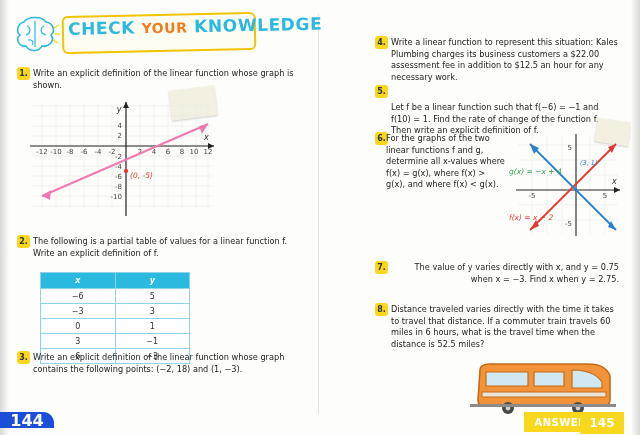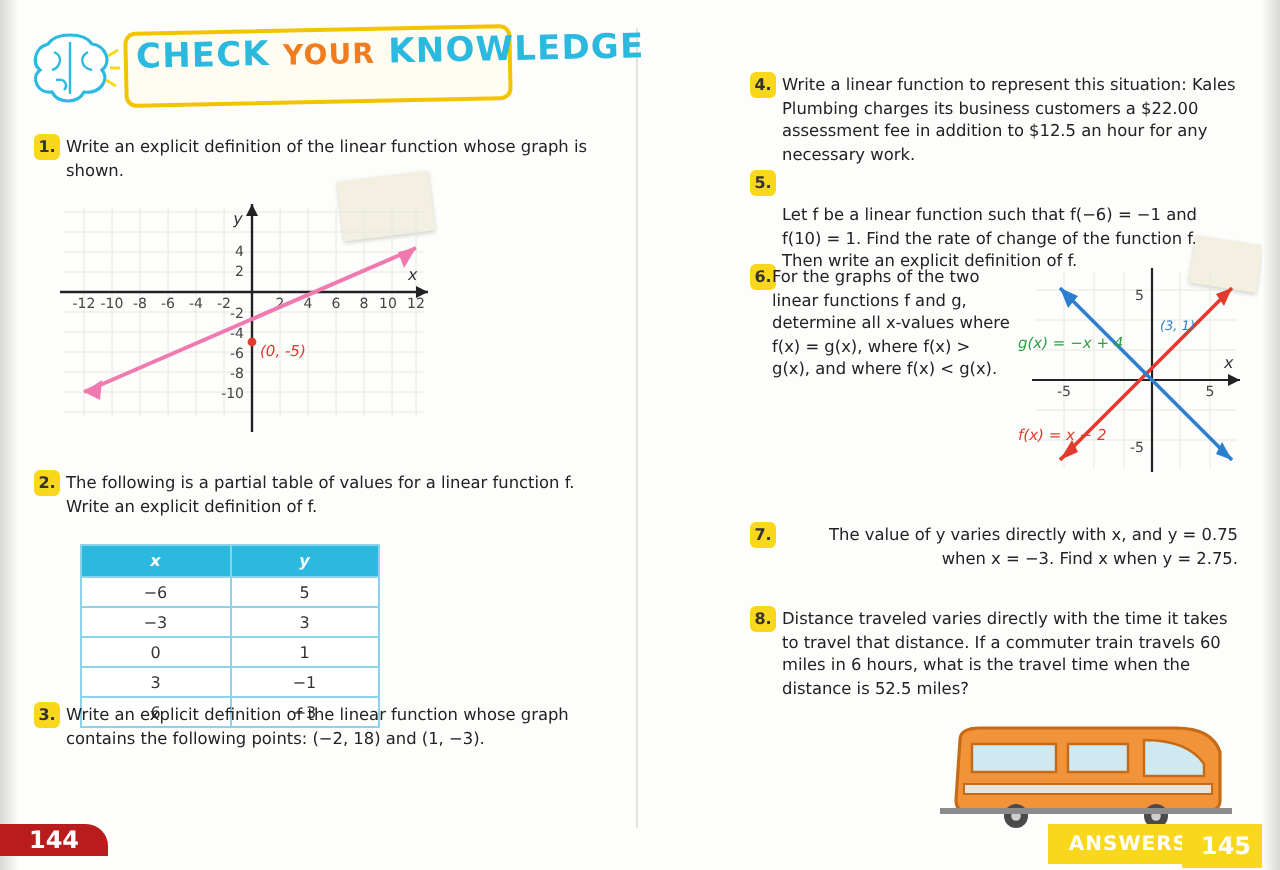--- a/index.html
+++ b/index.html
@@ -122,36 +122,36 @@
   #q7n{left:375px;top:261px;}
 
   #q8{left:391px;top:304px;width:228px;}
   #q8n{left:375px;top:303px;}
 
   .train{position:absolute;left:468px;top:360px;width:150px;height:55px;}
 
   
   .pnum-left{
     position:absolute;left:0;top:412px;width:54px;height:16px;
-    background:#b91c1c;border-top-right-radius:11px;border-bottom-right-radius:0;
-    color:#fff;font-weight:bold;font-size:12px;
+    background:#1d4ed8;border-top-right-radius:11px;border-bottom-right-radius:0;
+    color:#fff;font-weight:bold;font-size:16px;
     display:flex;align-items:center;justify-content:center;
   }
   .answers-tag{
     position:absolute;right:36px;top:412px;height:20px;
     background:#f9d71c;color:#fff;font-weight:bold;font-size:10px;
     padding:0 10px;display:flex;align-items:center;letter-spacing:.5px;text-align:center;
   }
   .answers-arrow{
     position:absolute;right:22px;top:412px;width:0;height:0;
     border-top:10px solid transparent;border-bottom:10px solid transparent;
     border-left:14px solid #f9d71c;
   }
   .pnum-right{
-    position:absolute;right:5px;top:412px;width:44px;height:22px;
+    position:absolute;right:16px;top:412px;width:44px;height:22px;
     background:#f9d71c;color:#fff;font-weight:bold;font-size:12px;
     display:flex;align-items:center;justify-content:center;
   }
 
   .lbl{font-size:7px;fill:#444;font-family:"DejaVu Sans",sans-serif;}
   .lbl-it{font-size:8px;fill:#333;font-style:italic;font-family:"DejaVu Sans",sans-serif;}
   .red-t{font-size:7.5px;fill:#e23b2e;font-style:italic;}
   .blu-t{font-size:6.5px;fill:#2b7fd0;font-style:italic;}
 </style>
 </head>

